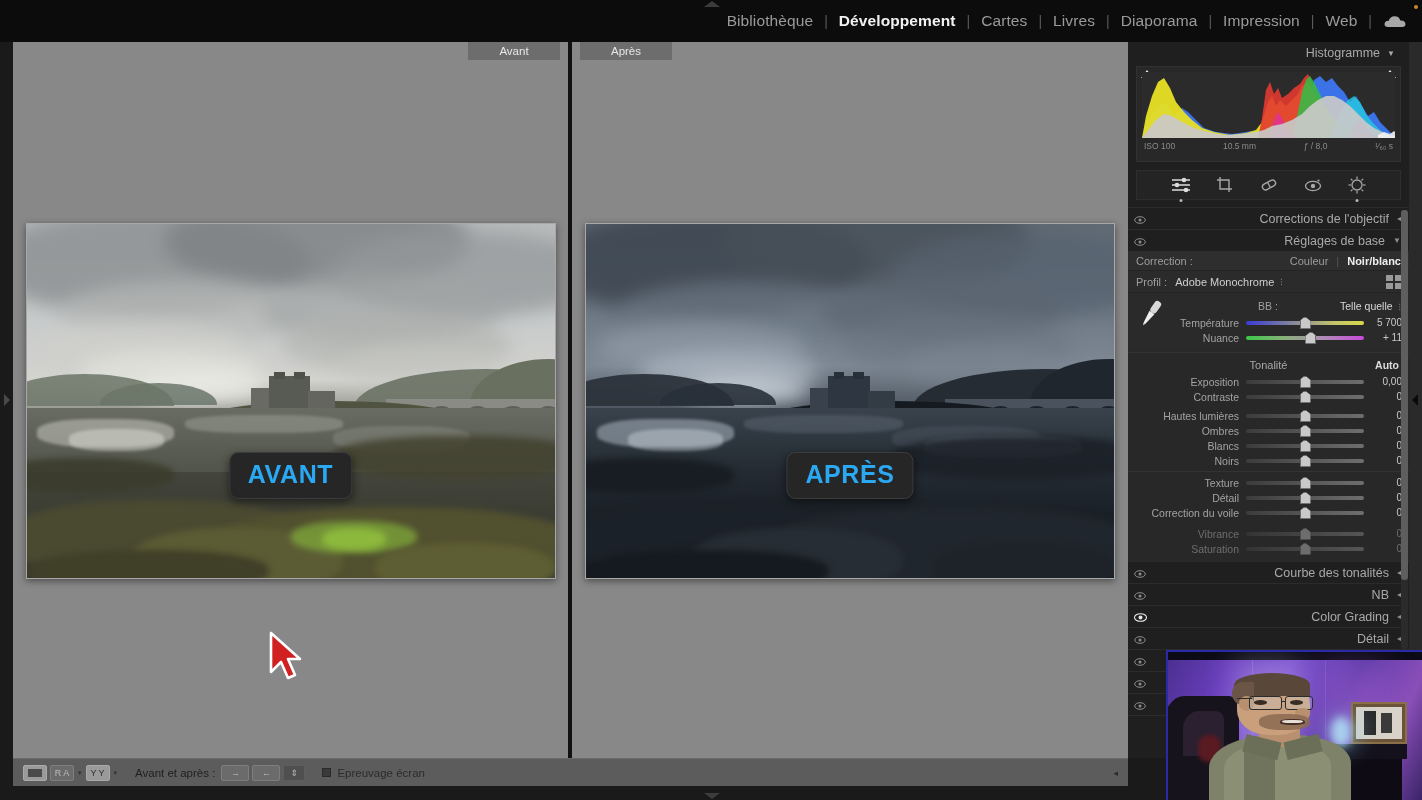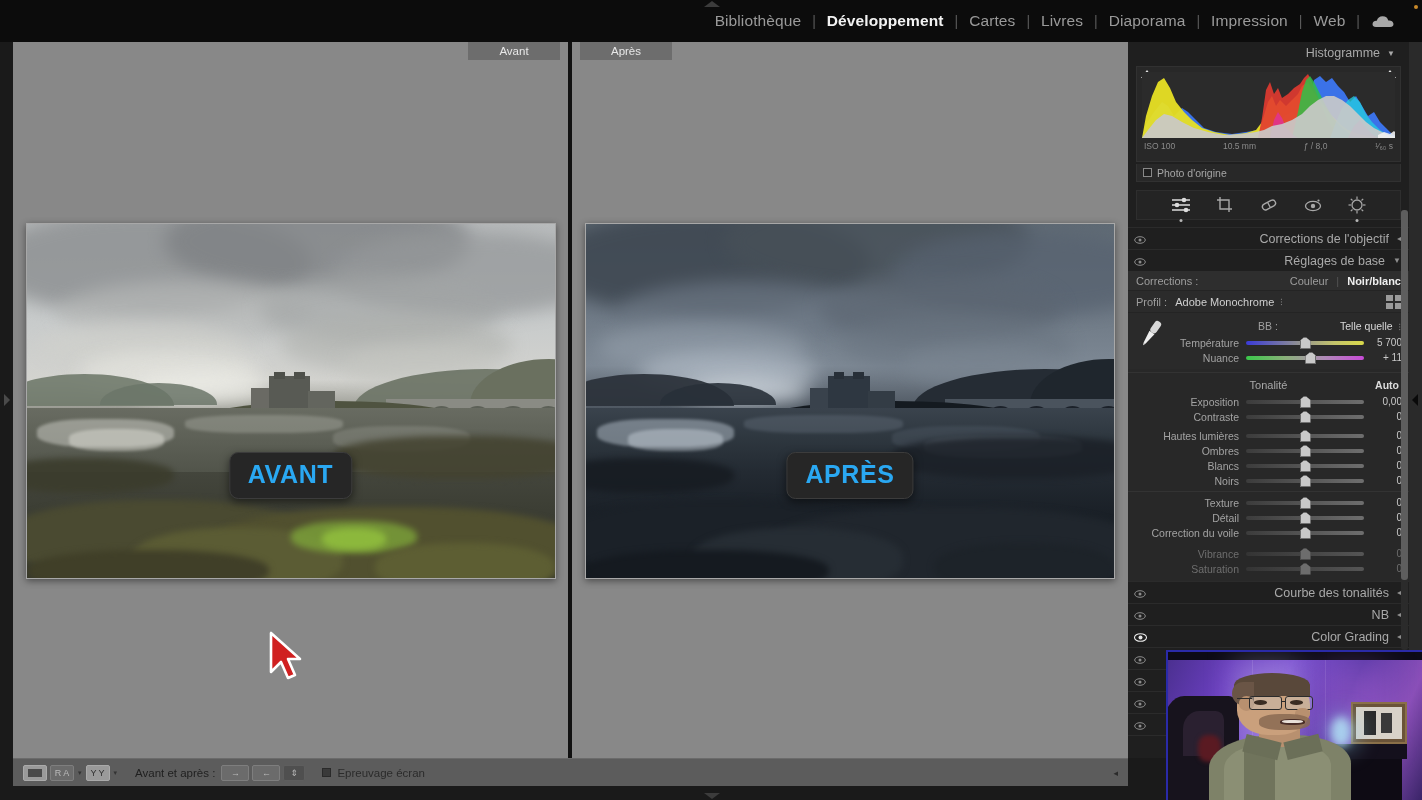--- a/index.html
+++ b/index.html
@@ -5,21 +5,21 @@
   * { box-sizing: border-box; margin:0; padding:0; }
   html,body { width:1422px; height:800px; overflow:hidden; background:#000; }
   body { font-family:"Liberation Sans", sans-serif; color:#b9b9b9; }
 
   #app { position:relative; width:1422px; height:800px; background:#1a1a1a; }
 
   
   #topbar {
     position:absolute; left:0; top:0; width:1422px; height:42px;
     background:#0c0c0c; display:flex; align-items:center; justify-content:flex-end;
-    padding-right:28px;
+    padding-right:16px;
   }
   #topbar .mods { display:flex; align-items:center; gap:0px; }
   .mod {
     font-size:15.5px; color:#9a9a9a; padding:0 11px; letter-spacing:.1px;
     white-space:nowrap; cursor:pointer;
   }
   .mod.active { color:#f2f2f2; font-weight:bold; }
   .modsep { color:#5a5a5a; font-size:14px; }
   .cloud-icon { width:22px; height:14px; margin-left:12px; position:relative; cursor:pointer; }
   .cloud-icon svg { display:block; }
@@ -449,24 +449,20 @@
         </svg>
       </div>
       <div id="histoMeta">
         <span>ISO 100</span>
         <span>10.5 mm</span>
         <span>ƒ / 8,0</span>
         <span>¹⁄₆₀ s</span>
       </div>
     </div>
 
-    <div id="origRow">
-      <span class="chk"></span>
-      <span>Photo d'origine</span>
-    </div>
 
     <div id="toolstrip">
       <div class="tool">
         <svg width="20" height="16" viewBox="0 0 20 16">
             <g stroke="#dcdcdc" stroke-width="1.5">
           <line x1="1" y1="3" x2="19" y2="3"></line>
               <line x1="1" y1="8" x2="19" y2="8"></line>
               <line x1="1" y1="13" x2="19" y2="13"></line>
             </g>
           <g fill="#dcdcdc">
@@ -534,21 +530,21 @@
             <circle cx="6" cy="4" r="1.5" fill="#8d8d8d"></circle>
           </svg>
       </span>
       <span class="title">Réglages de base</span>
       <span class="caret down">▼</span>
     </div>
 
     <div id="basic">
 
       <div class="sub-row">
-        <span class="lbl">Corrections :</span>
+        <span class="lbl">Correction :</span>
         <span class="right">
           <span class="seg">Couleur</span>
           <span class="vsep">|</span>
           <span class="seg active">Noir/blanc</span>
         </span>
       </div>
 
       <div id="profRow">
         <span>Profil :</span>
         <span class="pname">Adobe Monochrome</span>

